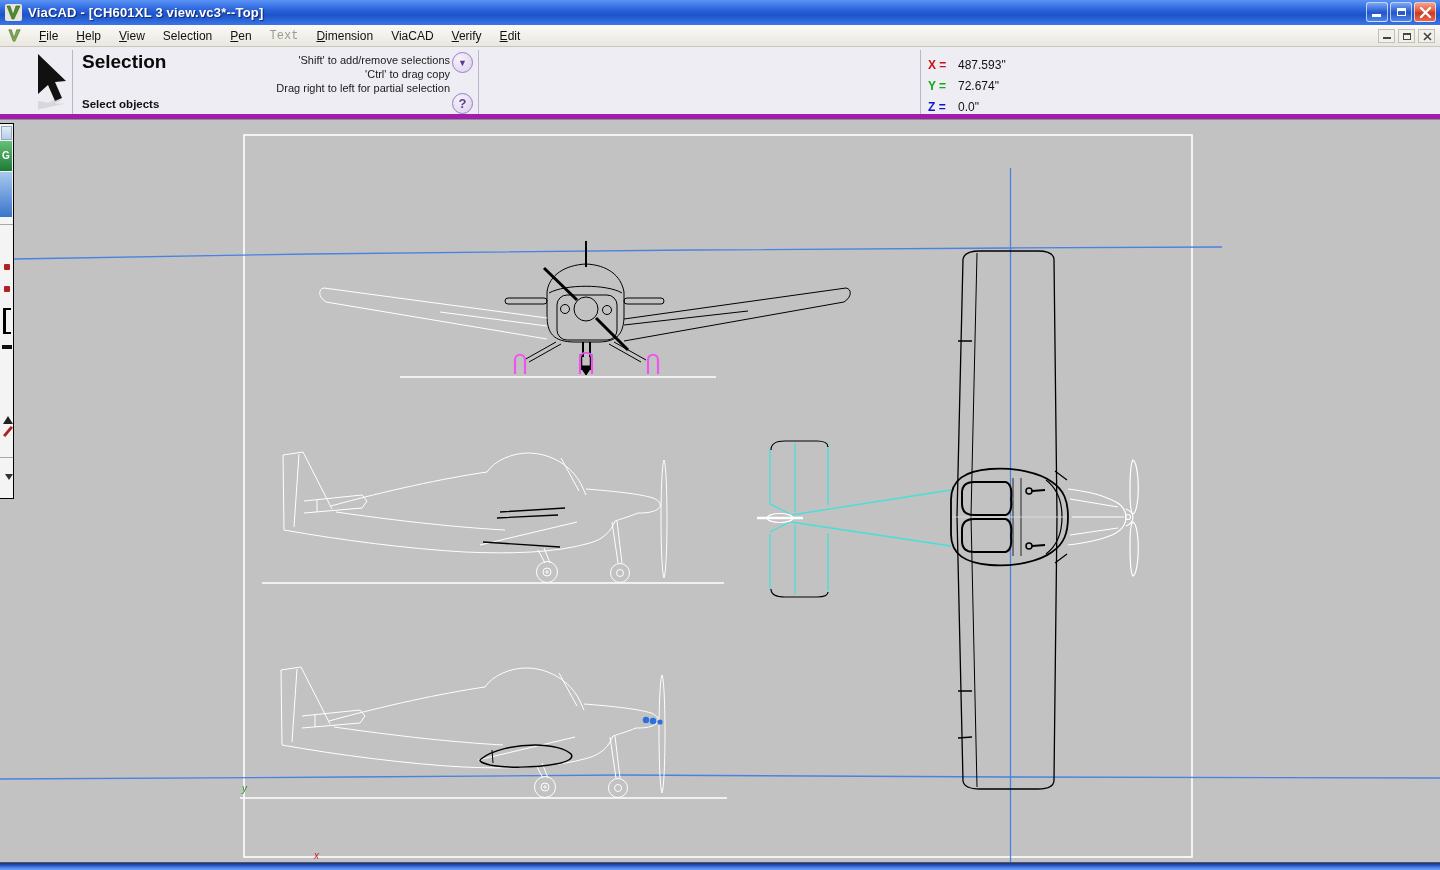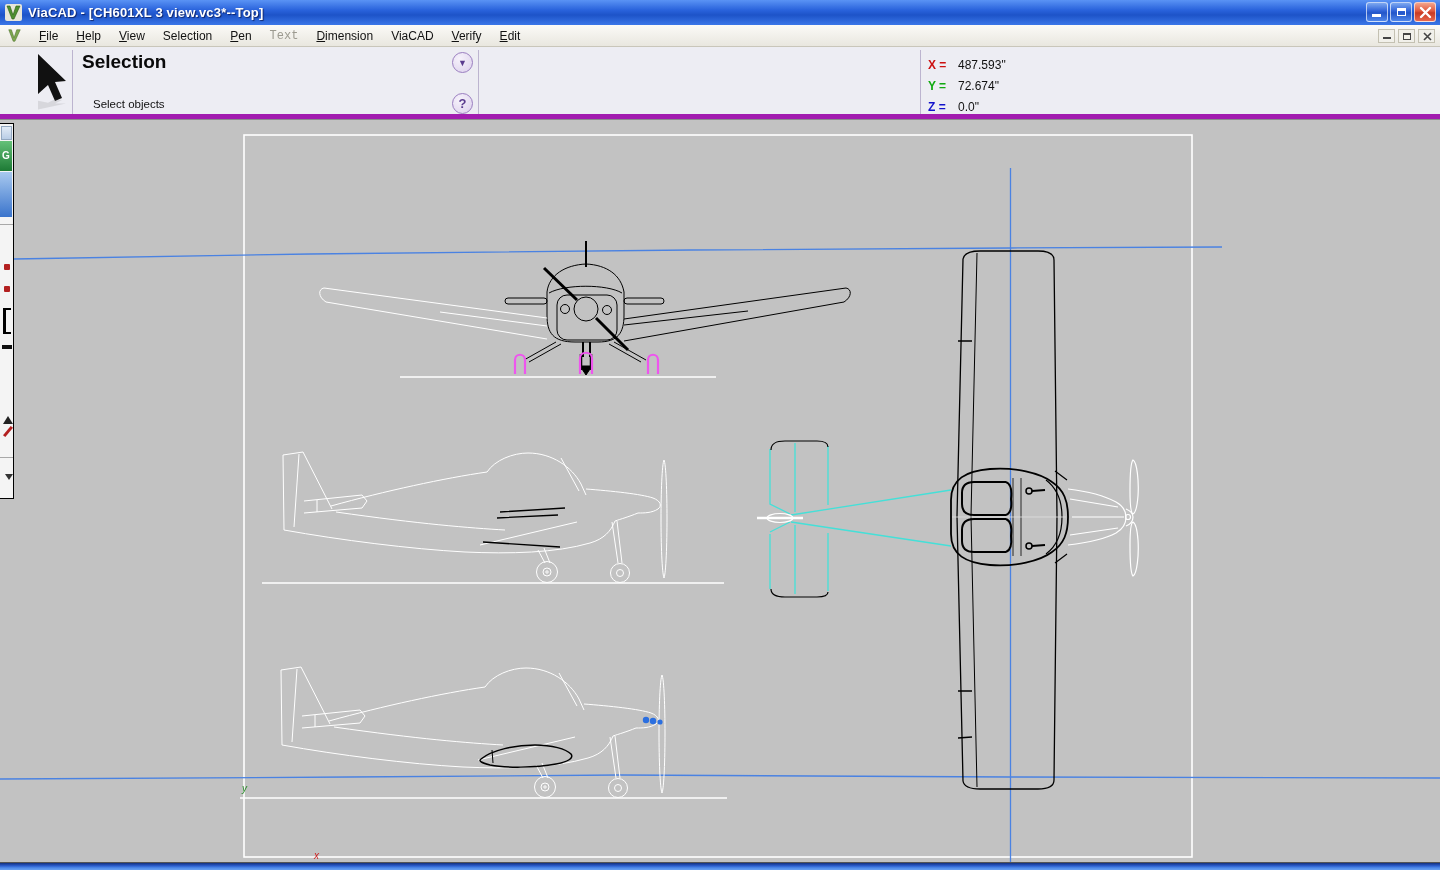--- a/index.html
+++ b/index.html
@@ -37,21 +37,21 @@
   .mdi-min { position:absolute; left:4px; bottom:3px; width:8px; height:2px; background:#444; }
   .mdi-restore { position:absolute; left:4px; top:3px; width:8px; height:7px;
     border:1px solid #444; border-top:2px solid #444; }
   .mdi-x { position:absolute; left:3px; top:1px; }
 
   
   .toolpanel { position:absolute; left:0; top:47px; width:1440px; height:72px;
     background:#ededf3; border-bottom:5px solid #a21caf; }
   .vdiv { position:absolute; top:3px; height:64px; width:1px; background:#bcb4cf; }
   .tool-name { position:absolute; left:82px; top:4px; font-size:19px; font-weight:bold; color:#0a0a0a; }
-  .tool-hint { position:absolute; left:93px; top:51px; font-size:11.5px; color:#111; }
+  .tool-hint { position:absolute; left:82px; top:51px; font-size:11.5px; color:#111;font-weight:bold; }
   .hints { position:absolute; left:150px; top:6px; width:300px; text-align:right;
     font-size:11px; line-height:14px; color:#1a1a1a; }
   .circle-btn { position:absolute; left:452px; width:21px; height:21px; border-radius:50%;
     border:1.5px solid #9a7ec0; background:radial-gradient(circle at 35% 30%,#f6f2fb,#dcd0ec);
     color:#5a3b8e; display:flex; align-items:center; justify-content:center; cursor:default; }
   .circle-btn.dd { top:5px; font-size:9px; }
   .circle-btn.help { top:46px; font-size:13px; font-weight:bold; }
   .coords { position:absolute; left:928px; top:7px; font-size:12px; }
   .coord-row { height:21px; display:flex; align-items:center; }
   .coord-label { font-weight:bold; width:30px; display:inline-block; }
@@ -151,20 +151,25 @@
     <polygon points="24,2 24,42 34,33 41,49 48,46 41,30 52,29" fill="#111"></polygon>
     <polygon points="24,2 24,42 34,33 41,49 48,46 41,30 52,29" transform="translate(0,58) scale(1,-0.22)" fill="#777" opacity="0.18"></polygon>
   </svg>
   <div class="vdiv" style="left:72px;"></div>
   <div class="vdiv" style="left:478px;"></div>
   <div class="vdiv" style="left:920px;"></div>
 
   <div class="tool-name">Selection</div>
   <div class="tool-hint">Select objects</div>
 
+  <div class="hints">
+    <div>'Shift' to add/remove selections</div>
+    <div>'Ctrl' to drag copy</div>
+    <div>Drag right to left for partial selection</div>
+  </div>
 
   <div class="circle-btn dd">
     <span>▼</span>
   </div>
   <div class="circle-btn help">
     <span>?</span>
   </div>
 
   <div class="coords">
     <div class="coord-row">

